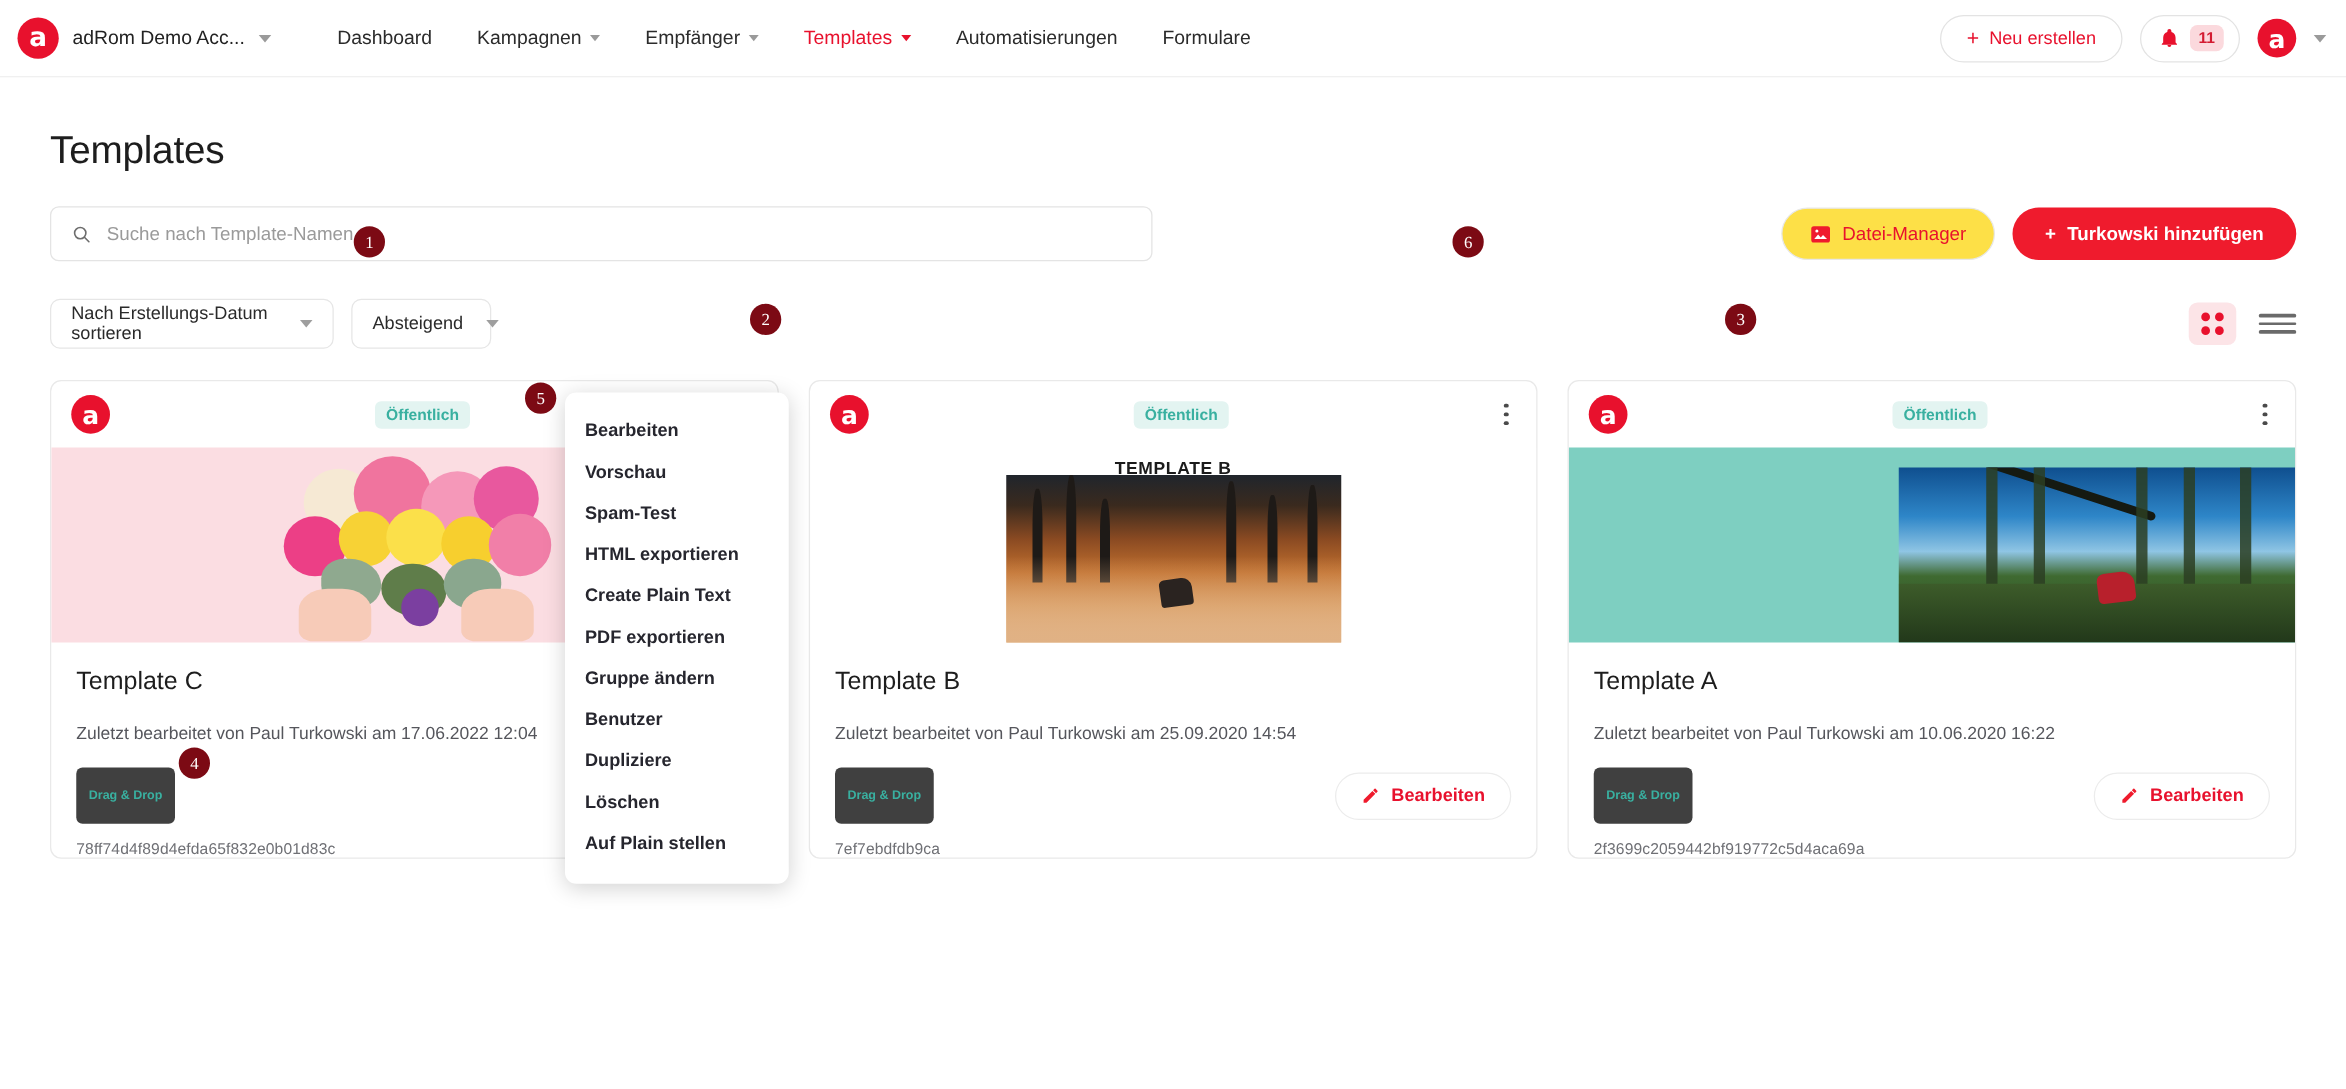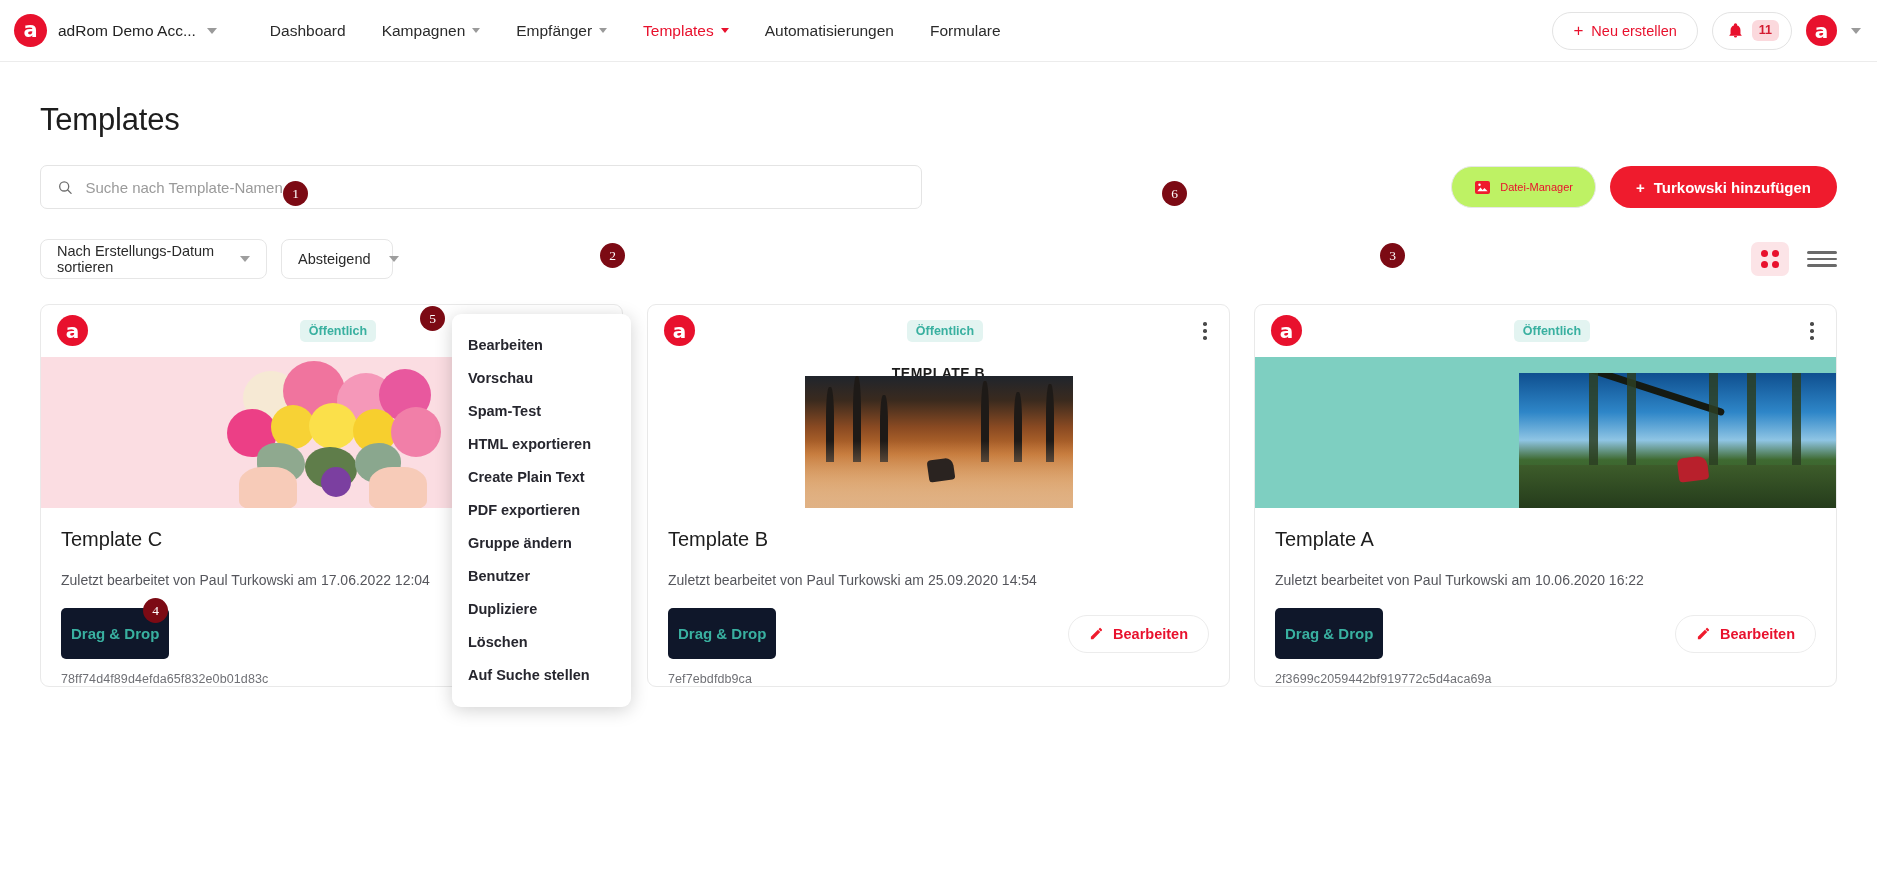--- a/index.html
+++ b/index.html
@@ -125,23 +125,23 @@
     font-family: "Liberation Sans", sans-serif;
     background: transparent;
   }
   .searchbox input::placeholder { color: #9a9a9a; }
 
   .rowbar-right {
     margin-left: auto; display: flex; align-items: center; gap: 14px;
   }
   .btn-file-mgr {
     display: flex; align-items: center; gap: 9px;
-    border: 1px solid #e7e7e7; border-radius: 23px; background: #bef264;
+    border: 1px solid #e7e7e7; border-radius: 23px; background: #fde047;
     height: 42px; padding: 0 22px;
-    color: #e8112d; font-size: 11px; cursor: pointer;
+    color: #e8112d; font-size: 15px; cursor: pointer;
   }
   .btn-add-template {
     display: flex; align-items: center; gap: 9px;
     border: none; border-radius: 23px;
     background: #ef1b2d; color: #fff;
     height: 42px; padding: 0 26px;
     font-size: 15px; font-weight: 700; cursor: pointer;
     font-family: "Liberation Sans", sans-serif;
   }
 
@@ -277,22 +277,22 @@
     transform: rotate(18deg); border-radius: 4px;
   }
 
   .card-body { padding: 20px 20px 0 20px; flex: 1; position: relative; }
   .card-title {
     font-size: 20px; font-weight: 400; color: #1d1d1d; margin-bottom: 21px;
   }
   .card-meta { font-size: 14px; color: #55565c; margin-bottom: 20px; }
   .card-bottom { display: flex; align-items: center; }
   .badge-dnd {
-    background: #0f172a; color: #39b0a0;
-    font-size: 15px; font-weight: 700;
+    background: #404040; color: #39b0a0;
+    font-size: 10px; font-weight: 700;
     border-radius: 5px; padding: 17px 10px;
   }
   .btn-edit {
     margin-left: auto;
     display: flex; align-items: center; gap: 9px;
     border: 1px solid #ececec; border-radius: 21px; background: #fff;
     height: 38px; padding: 0 20px;
     color: #e8112d; font-size: 14.5px; font-weight: 700;
     cursor: pointer;
   }
@@ -565,21 +565,21 @@
     <div>Bearbeiten</div>
     <div>Vorschau</div>
     <div>Spam-Test</div>
     <div>HTML exportieren</div>
     <div>Create Plain Text</div>
     <div>PDF exportieren</div>
     <div>Gruppe ändern</div>
     <div>Benutzer</div>
     <div>Dupliziere</div>
     <div>Löschen</div>
-    <div>Auf Suche stellen</div>
+    <div>Auf Plain stellen</div>
   </div>
 
   <div class="bub" style="left:283px;top:119px">1</div>
   <div class="bub" style="left:600px;top:181px">2</div>
   <div class="bub" style="left:1380px;top:181px">3</div>
   <div class="bub" style="left:143px;top:536px">4</div>
   <div class="bub" style="left:420px;top:244px">5</div>
   <div class="bub" style="left:1162px;top:119px">6</div>
 
 </div>

